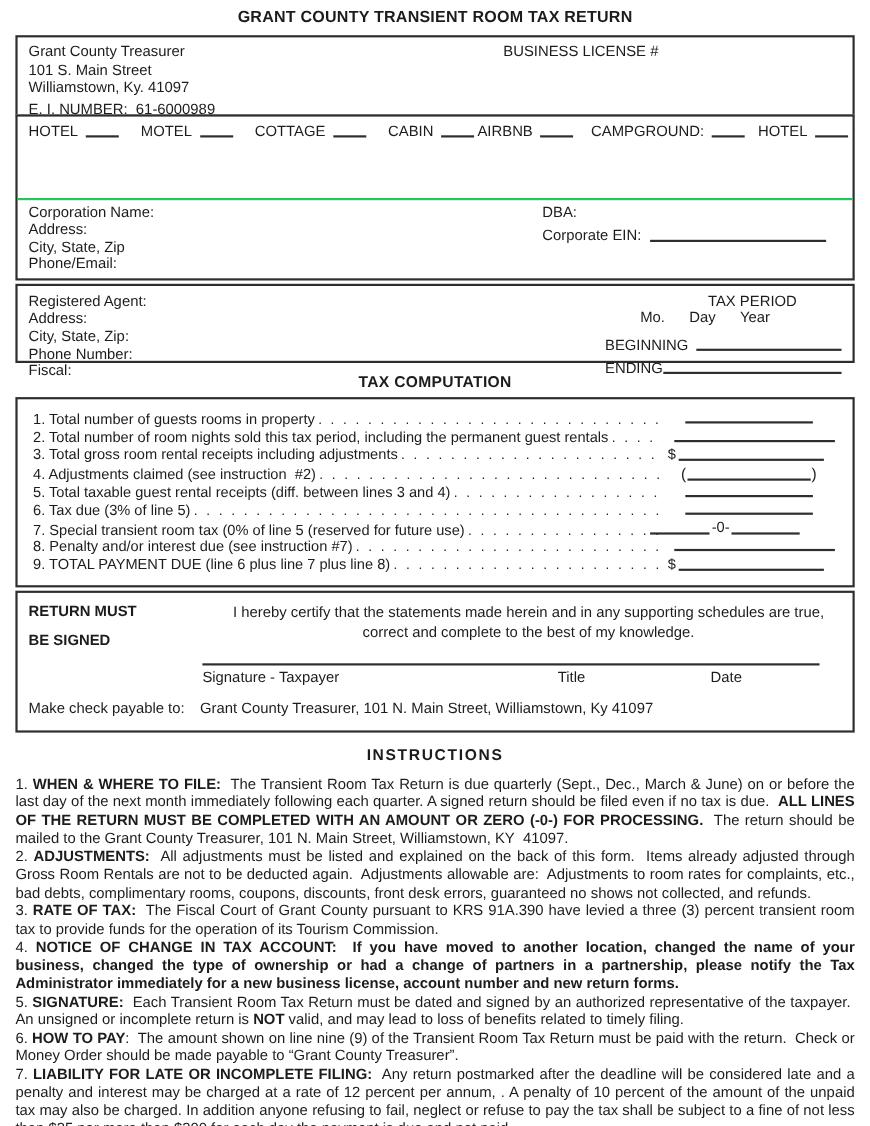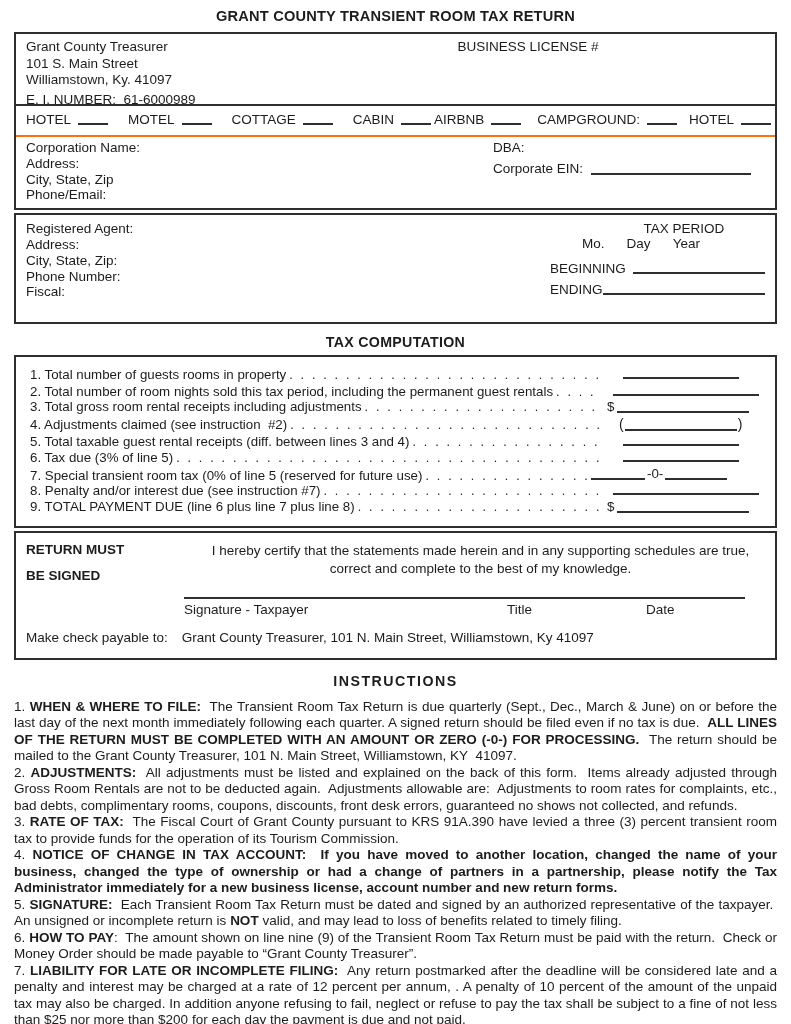--- a/index.html
+++ b/index.html
@@ -23,29 +23,29 @@
   
   .box2 { margin-top:-2px; }
   .check-row { display:flex; align-items:flex-end; padding:6px 8px 8px 10px; white-space:nowrap; }
   .opt { display:flex; margin-right:20px; }
   .opt:nth-child(4) { margin-right:3px; }
   .opt:nth-child(5) { margin-right:16px; }
   .opt:nth-child(6) { margin-right:12px; }
   .blank { display:inline-block; border-bottom:2px solid #2e2e2e; height:13px; }
   .opt-blank { width:30px; margin-left:7px; margin-bottom:1px; }
   .check-note { margin-left:auto; }
-  .corp-row { border-top:2px solid #f97316; display:grid; grid-template-columns:1fr 290px; padding:3px 8px 5px 10px; }
+  .corp-row { border-top:2px solid #22c55e; display:grid; grid-template-columns:1fr 290px; padding:3px 8px 5px 10px;margin-top:45px; }
   .fld { line-height:15.8px; }
   .b2-right { padding-left:16px; }
   .b2-right .fld { line-height:16px; }
   .ein-row { margin-top:5px; display:flex; align-items:flex-end; }
   .ein-blank { width:160px; margin-left:8px; margin-bottom:1px; }
 
   
-  .box3 { margin-top:3px; display:grid; grid-template-columns:1fr 252px; padding:6px 10px 6px; height:111px; }
+  .box3 { margin-top:3px; display:grid; grid-template-columns:1fr 252px; padding:6px 10px 6px; height:72px; }
   .tp { padding-left:25px; }
   .tp-head { margin-left:88px; width:116px; text-align:center; line-height:15px; }
   .tp-cols { margin-left:44px; width:118px; display:flex; justify-content:space-between; line-height:16px; }
   .tp-row { display:flex; align-items:flex-start; margin-top:9px;margin-left:12px; }
   .tp-row .blank { flex:1; margin-bottom:1px; }
   .tp-b1 { margin-left:7px; }
   .tp-row2 { margin-top:6px; }
 
   .section-head { text-align:center; font-weight:bold; font-size:14.2px; margin:10px 0 5px; letter-spacing:.3px; }
 

